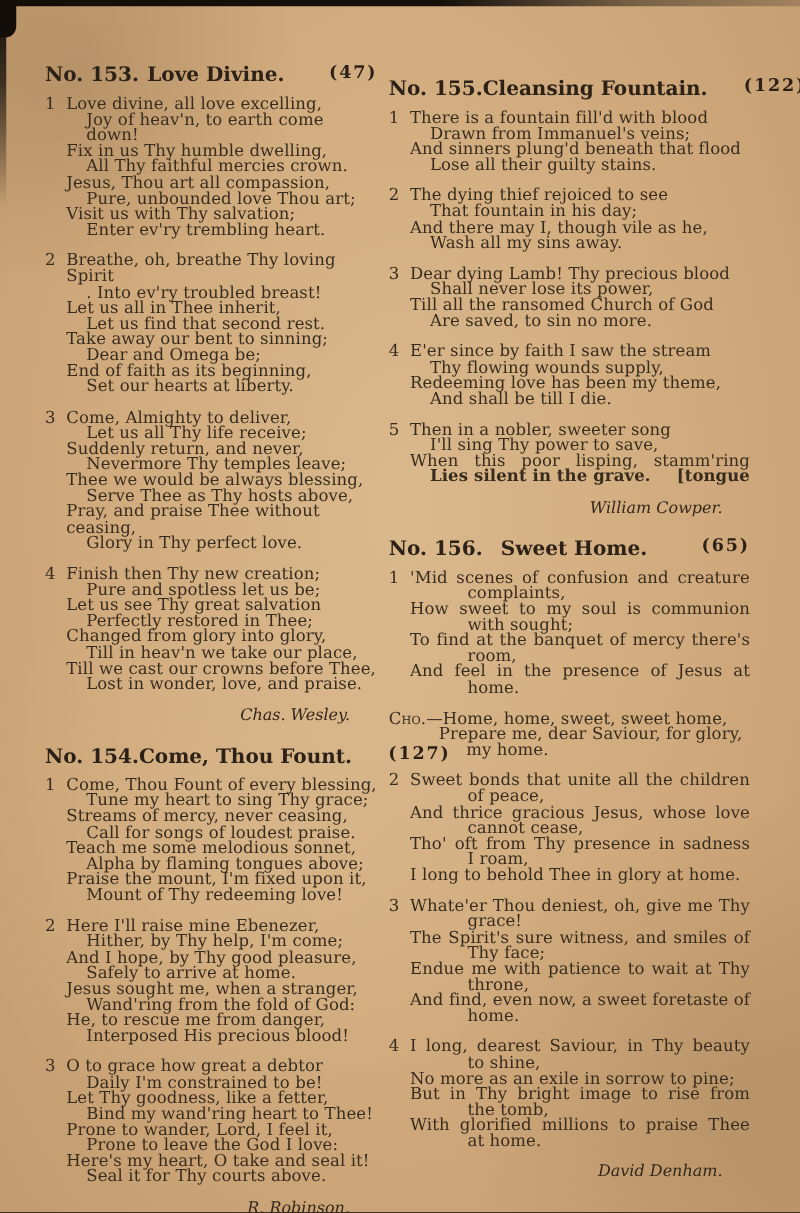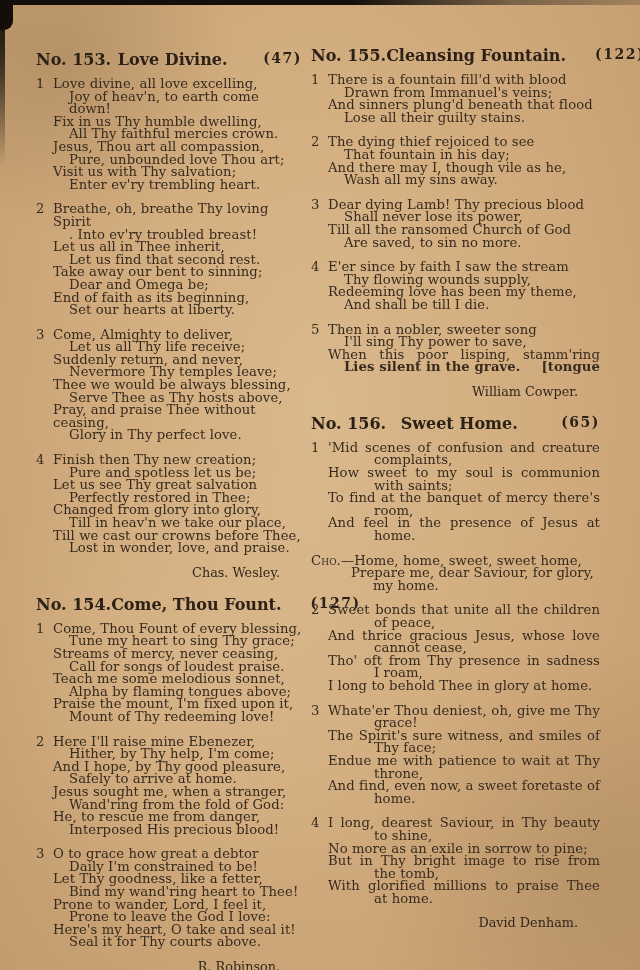--- a/index.html
+++ b/index.html
@@ -24,21 +24,21 @@
   .edge-corner{
     position:absolute;top:0;left:0;width:13px;height:30px;
     background:#130e09;border-bottom-right-radius:9px;
   }
   .edge-left{
     position:absolute;top:0;left:0;width:5px;height:165px;
     background:linear-gradient(#130e09 0%, rgba(19,14,9,.75) 40%, rgba(19,14,9,0) 100%);
   }
   .col{position:absolute;}
   .col-left{left:36px;top:50px;width:266px;}
-  .col-right{left:311px;top:46px;width:289px;}
+  .col-right{left:311px;top:61px;width:289px;}
 
   .hymn-header{
     display:flex;justify-content:space-between;align-items:flex-start;
     font-weight:bold;font-size:16px;color:#2c2116;margin-bottom:9px;
     white-space:nowrap;
   }
   .h-ref{font-size:14px;letter-spacing:1.5px;margin-left:29px;}
   .hymn.follow{margin-top:15px;}
 
   .stanza{position:relative;padding-left:17px;margin-bottom:12px;font-size:13.2px;}
@@ -46,21 +46,21 @@
   .vnum{position:absolute;left:0;top:0;line-height:12.6px;}
   .line{line-height:12.6px;letter-spacing:.1px;}
   .line.i1{padding-left:16px;}
   .line.i2{padding-left:46px;}
   .cho .line.i1{padding-left:40px;}
   .cho .line.i2{padding-left:62px;}
   .line.just{text-align:justify;text-align-last:justify;}
   .line.with-tail{display:flex;justify-content:space-between;font-weight:bold;}
   .cho-label{font-variant:small-caps;}
   .author{
-    text-align:right;font-size:12.8px;
+    text-align:right;font-style:italic;font-size:12.8px;
     padding-right:22px;margin-top:-2px;margin-bottom:3px;color:#33271b;
   }
 </style>
 </head>
 <body>
 
 <div class="page">
   <div class="edge-top"></div>
   <div class="edge-corner"></div>
   <div class="edge-left"></div>
@@ -221,21 +221,21 @@
         <span class="h-num">No. 156.</span>
         <span class="h-title">Sweet Home.</span>
         <span class="h-ref">(65)</span>
       </header>
       <div class="stanzas">
           <div class="stanza">
             <span class="vnum">1</span>
             <div class="line i0 just">'Mid scenes of confusion and creature</div>
             <div class="line i2">complaints,</div>
             <div class="line i0 just">How sweet to my soul is communion</div>
-            <div class="line i2">with saints;</div>
+            <div class="line i2">with sought;</div>
             <div class="line i0 just">To find at the banquet of mercy there's</div>
             <div class="line i2">room,</div>
             <div class="line i0 just">And feel in the presence of Jesus at</div>
             <div class="line i2">home.</div>
           </div>
           <div class="stanza cho">
             <div class="line i0"><span class="cho-label">Cho.—</span>Home, home, sweet, sweet home,</div>
             <div class="line i1">Prepare me, dear Saviour, for glory,</div>
             <div class="line i2">my home.</div>
           </div>

